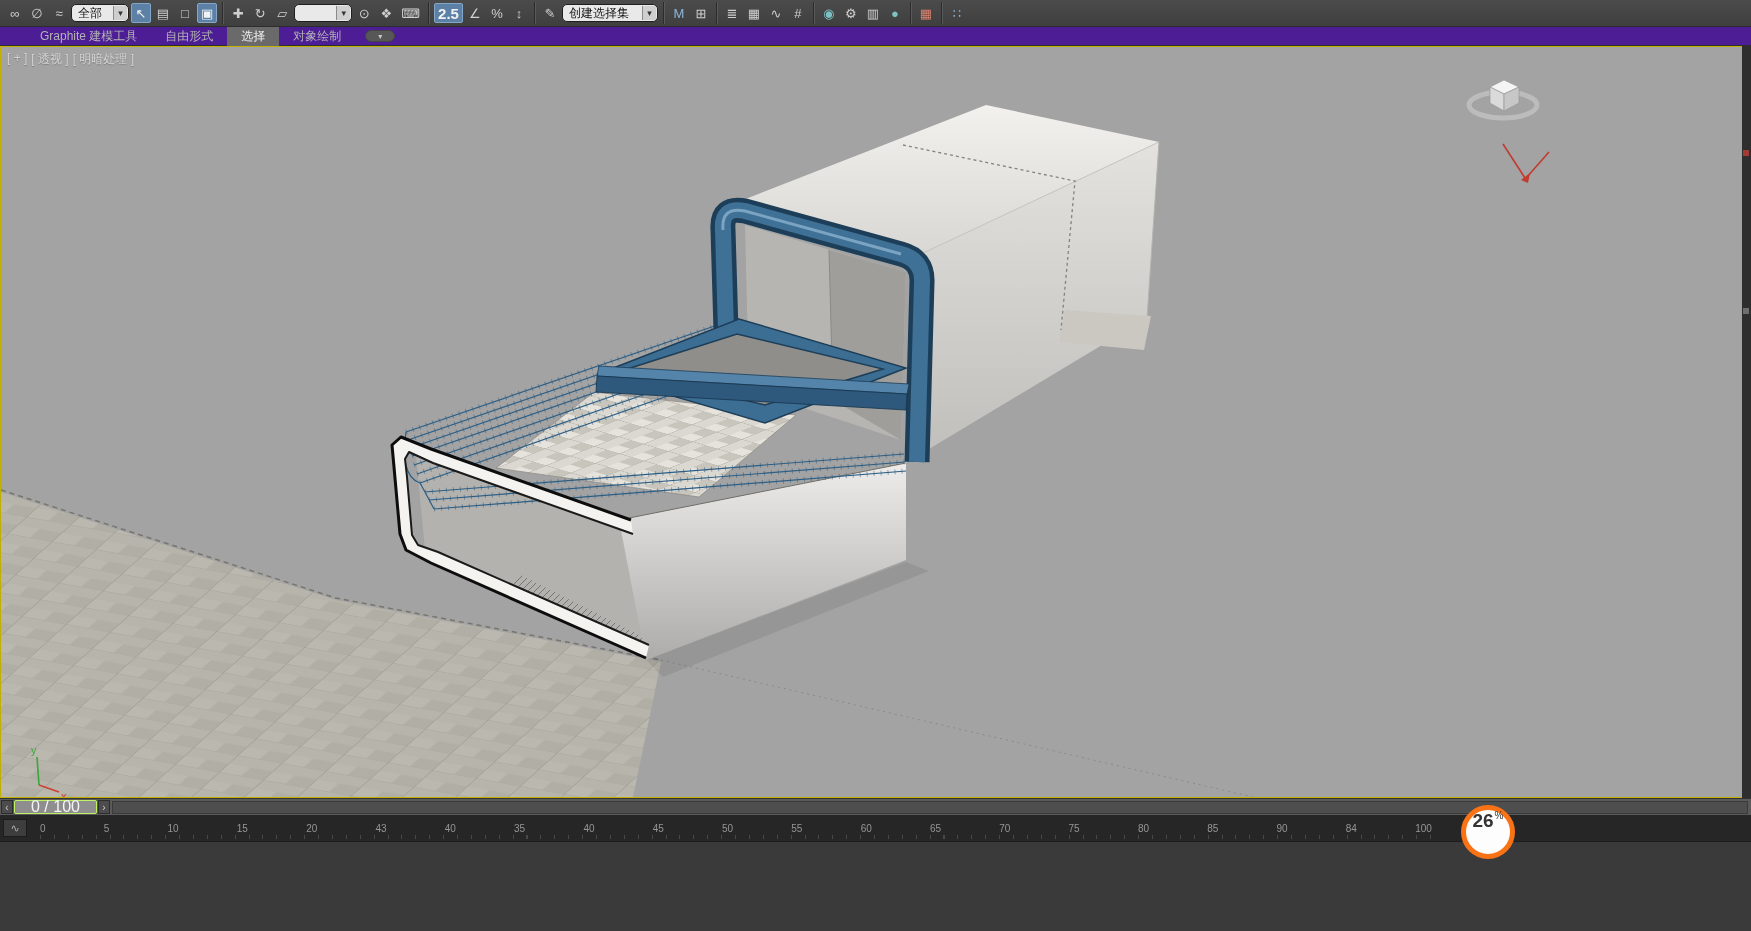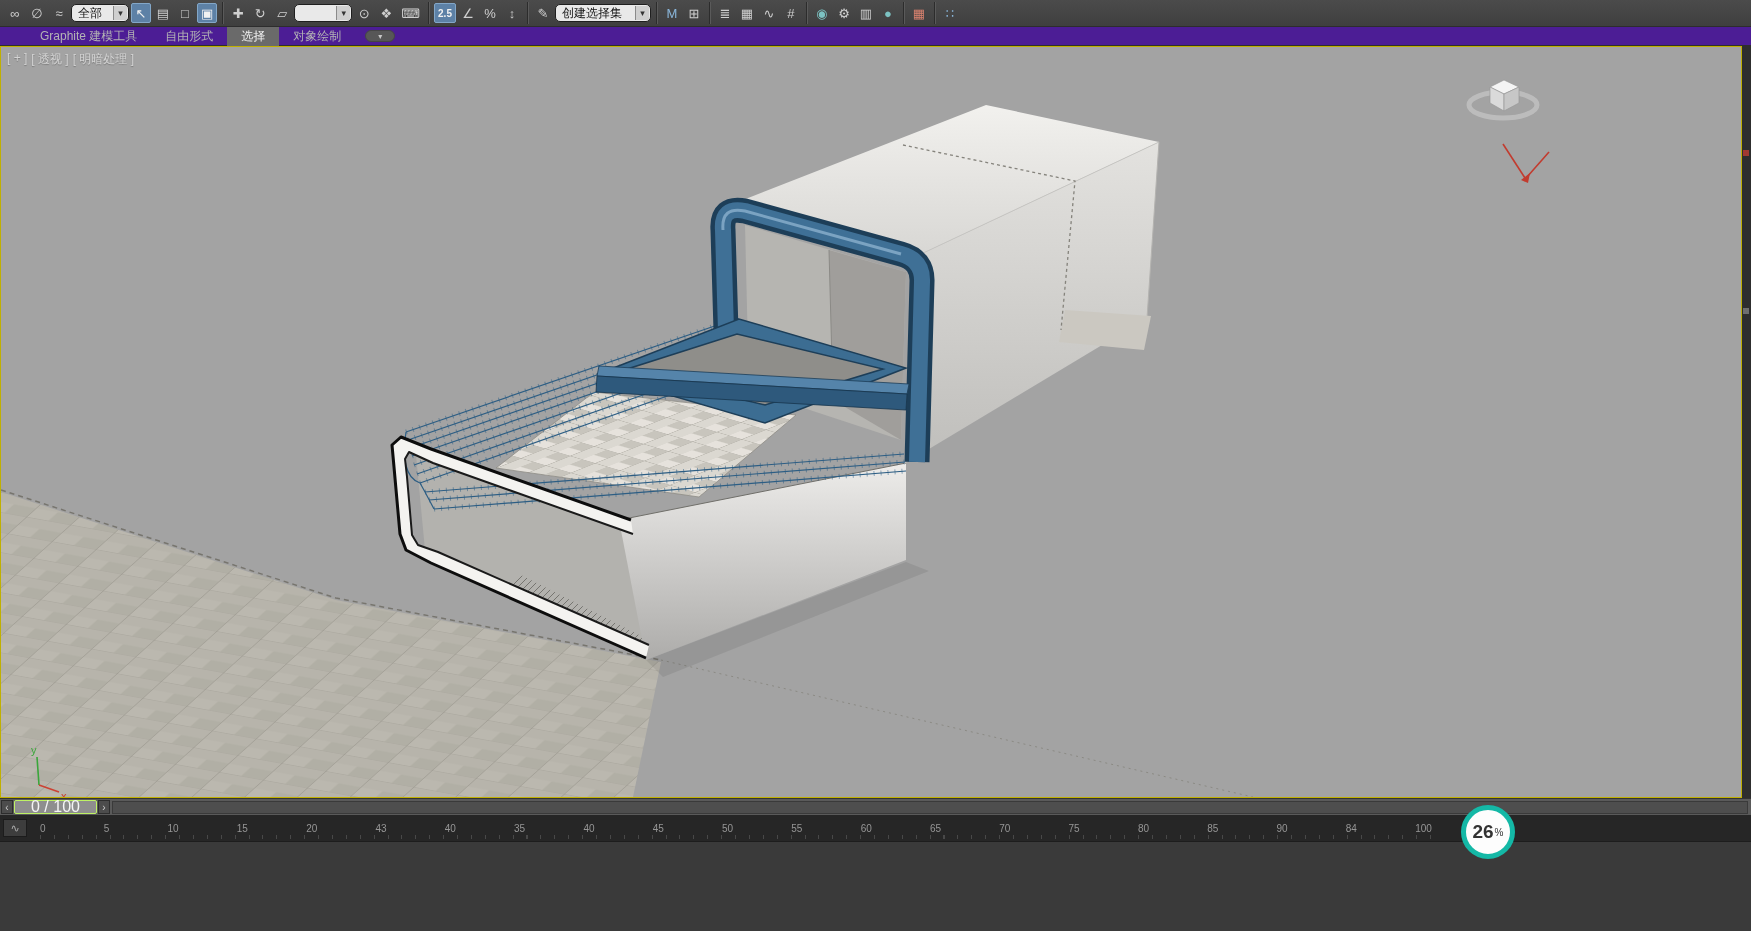--- a/index.html
+++ b/index.html
@@ -7,21 +7,21 @@
     font-family:"Liberation Sans", sans-serif; }
   .app { display:flex; flex-direction:column; width:1751px; height:931px; }
 
   
   .toolbar { flex:none; height:27px; background:linear-gradient(#4b4b4b,#3f3f3f);
     display:flex; align-items:center; padding:0 4px; border-bottom:1px solid #2d2d2d; }
   .tbi { height:20px; min-width:20px; padding:0 3px; display:inline-flex; align-items:center;
     justify-content:center; color:#cfcfcf; font-size:13px; border-radius:2px; margin:0 1px;
     cursor:default; }
   .tbi.sel { background:#5d81a6; border:1px solid #83a7c8; color:#f2f2f2; }
-  .tbi.snap { font-size:10px; font-weight:bold; }
+  .tbi.snap { font-size:15px; font-weight:bold; }
   .tbi.combo { background:#e9e9e9; color:#151515; font-size:12px; height:18px;
     min-width:58px; padding:0 18px 0 6px; justify-content:flex-start; position:relative;
     border:1px solid #1f1f1f; border-radius:5px; }
   .tbi.combo.wide { min-width:96px;font-family:Liberation Serif, serif; }
   .tbi.combo::after { content:"▾"; position:absolute; right:1px; top:1px; width:13px; height:14px;
     background:#cfcfcf; border-left:1px solid #8a8a8a; color:#333; font-size:9px;
     line-height:14px; text-align:center; }
   .tbsep { width:1px; height:22px; background:#2c2c2c; box-shadow:1px 0 0 #5a5a5a; margin:0 4px; }
   .c-red  { color:#d9826f; }
   .c-blue { color:#8ab6da; }
@@ -62,21 +62,21 @@
     justify-content:space-between; align-items:center; }
   .rl { color:#969696; font-size:10px; }
   .ruler::after { content:""; position:absolute; left:40px; bottom:2px; width:1392px; height:4px;
     background:repeating-linear-gradient(90deg,#484848 0 1px,transparent 1px 13.9px); }
 
   
   .statusarea { flex:1; background:#3a3a3a; border-top:1px solid #1d1d1d; }
 
   
   .badge { position:absolute; left:1461px; top:805px; width:54px; height:54px; border-radius:50%;
-    background:#fdfdfd; border:5px solid #14b8a6; display:flex; align-items:center;
+    background:#fdfdfd; border:5px solid #f97316; display:flex; 
     justify-content:center; color:#333; font-size:19px; font-weight:bold; z-index:9; }
   .badge .unit { font-size:10px; font-weight:normal; margin-left:1px; }
 </style>
 </head>
 <body>
 
 <div class="app">
 
   <div class="toolbar">
 

